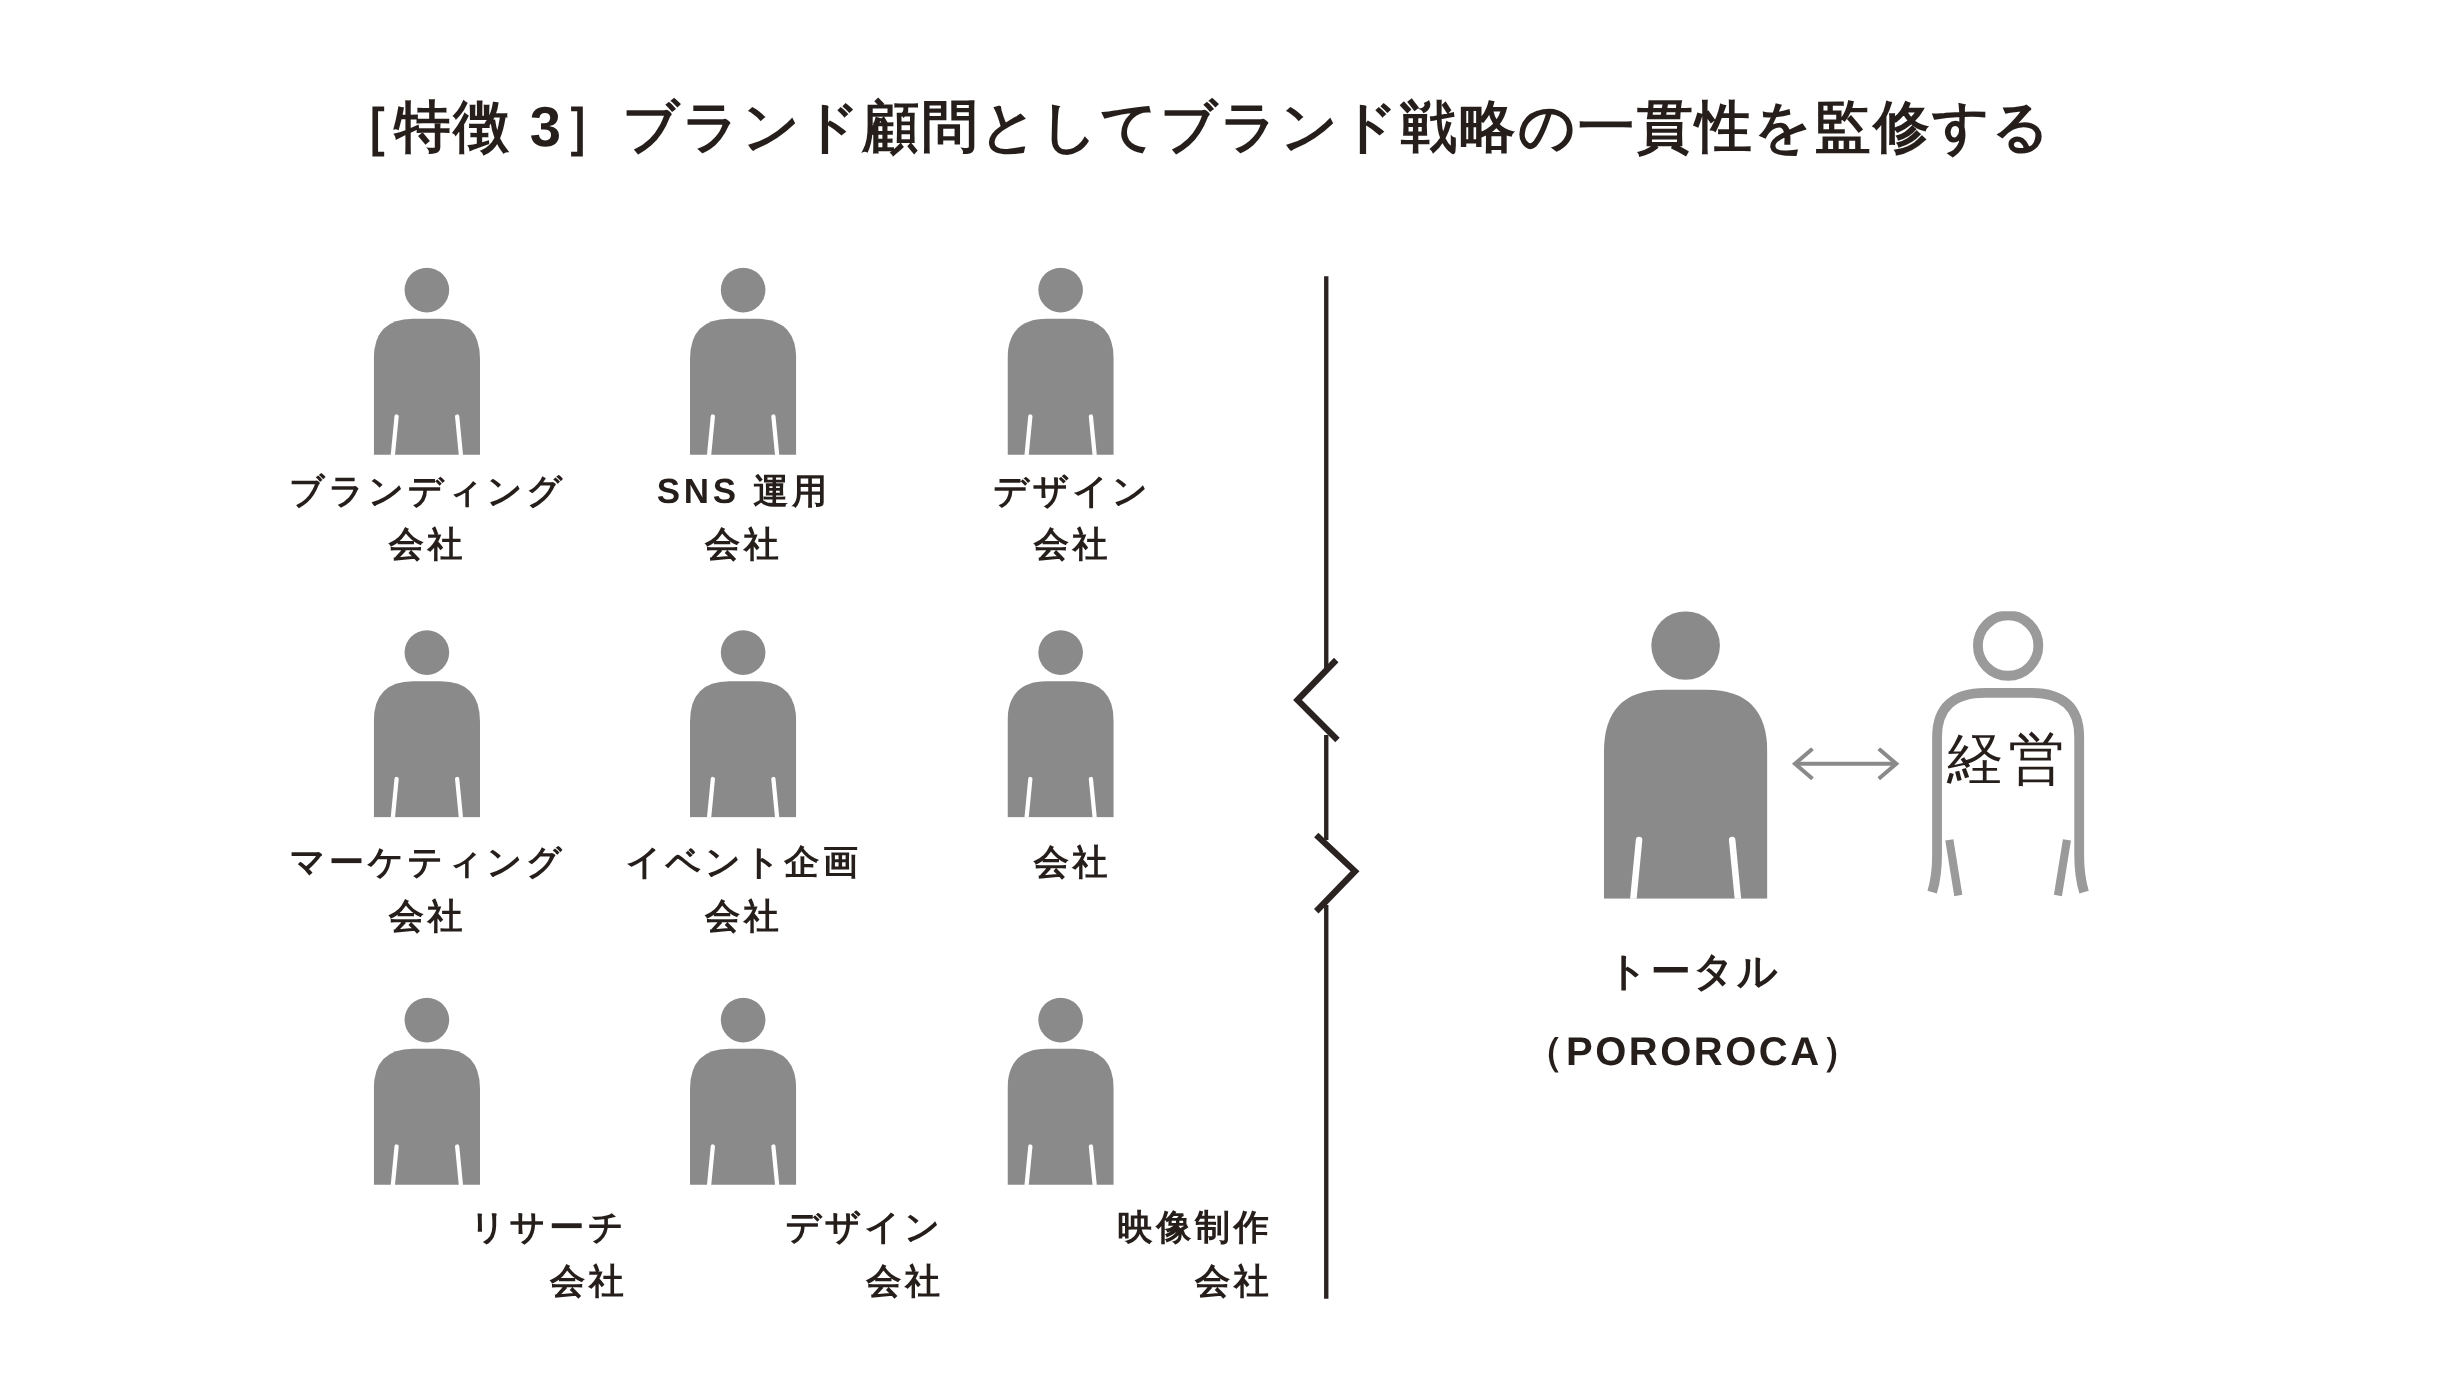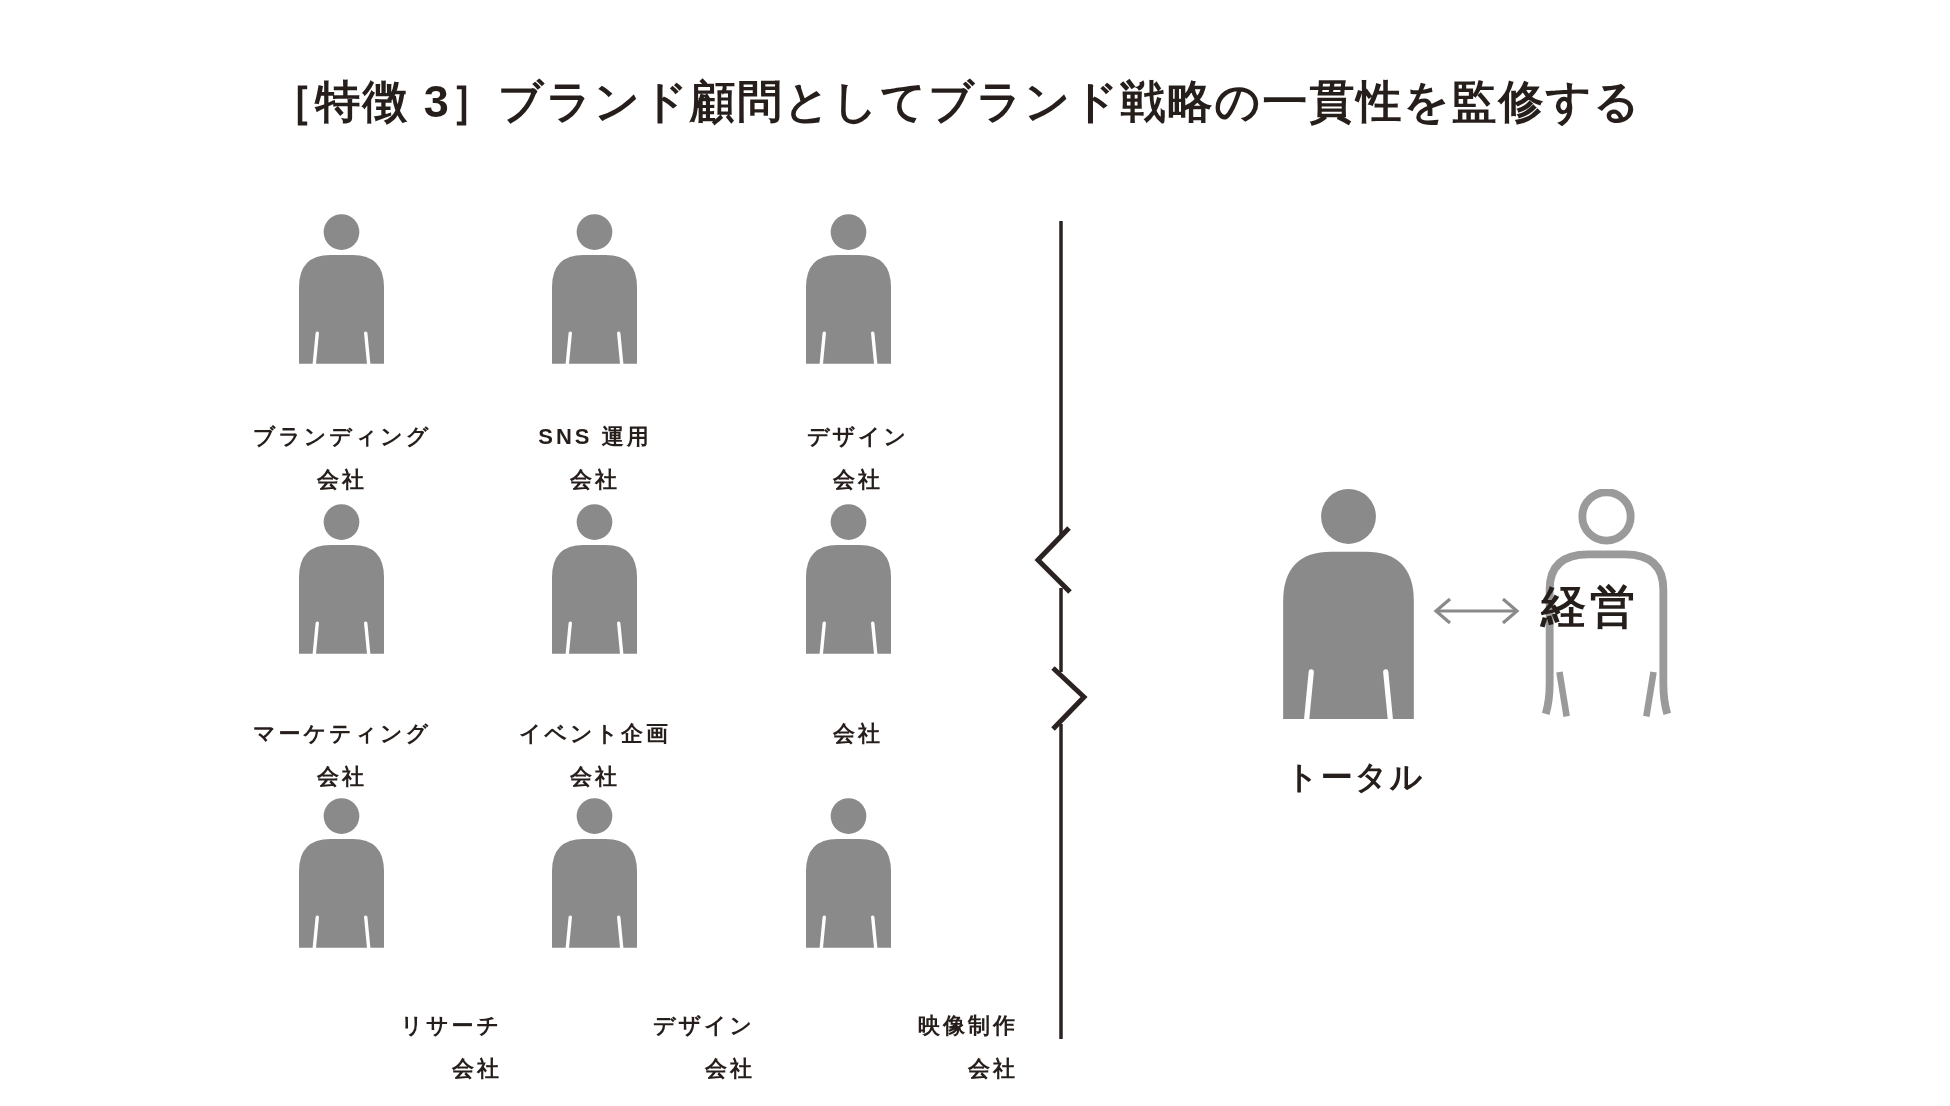--- a/index.html
+++ b/index.html
@@ -39,27 +39,26 @@
 
   
   .icon.c1 { left: 299px; } .icon.c2 { left: 552px; } .icon.c3 { left: 806px; }
   .icon.r1 { top: 214px; }  .icon.r2 { top: 504px; }  .icon.r3 { top: 798px; }
 
   
   .company-label {
     position: absolute;
     width: 320px;
     text-align: center;
-    font-size: 22px;
+    font-size: 28px;
     font-weight: bold;
     line-height: 43px;
     letter-spacing: 3px;
     color: var(--text-dark);
     white-space: nowrap;
-    margin-top: 44px;
   }
   .company-label.c1 { left: 182px; } .company-label.c2 { left: 435px; } .company-label.c3 { left: 698px; }
   .company-label.r1 { top: 371px; }  .company-label.r2 { top: 668px; }  .company-label.r3 { top: 960px; text-align: right; }
 
   .divider-svg { position: absolute; left: 1015px; top: 200px; width: 90px; height: 860px; }
   .divider-svg path { stroke: var(--line-dark); fill: none; }
   .divider-svg .rail { stroke-width: 3.5px; }
   .divider-svg .break { stroke-width: 5px; }
 
   .arrow-svg { position: absolute; left: 1432px; top: 598px; width: 90px; height: 26px; }
@@ -73,23 +72,23 @@
   .pf-slit { stroke: var(--background); stroke-width: 4px; stroke-linecap: round; fill: none; }
 
   
   .po-stroke { stroke: var(--outline-gray); stroke-width: 6px; fill: none; }
   .po-arm    { stroke: var(--outline-gray); stroke-width: 5px; fill: none; }
 
   .management-label {
     position: absolute;
     left: 1541px; top: 584px;
     width: 131px;
-    text-align: left;
+    text-align: center;
     font-size: 45px;
-    font-weight: bold;
+    font-weight: normal;
     letter-spacing: 4px;
     line-height: 46px;
     color: var(--text-dark);
     white-space: nowrap;
   }
   .caption {
     position: absolute;
     left: 1105px; top: 745px;
     width: 500px;
     text-align: center;
@@ -208,15 +207,16 @@
     <path d="M71,1 L85,13 L71,25"></path>
   </svg>
 
   <svg class="person large management-icon" viewBox="0 0 100 176">
       <use href="#person-outline"></use>
     </svg>
   <div class="management-label">経営</div>
 
   <div class="caption">
     <div>トータル</div>
+    <div>（POROROCA）</div>
   </div>
 
 </div>
 
 </body></html>

